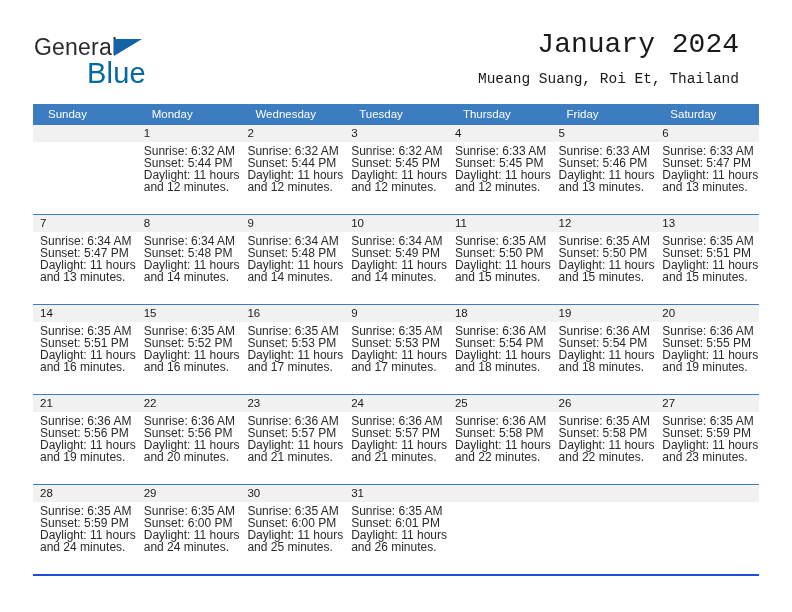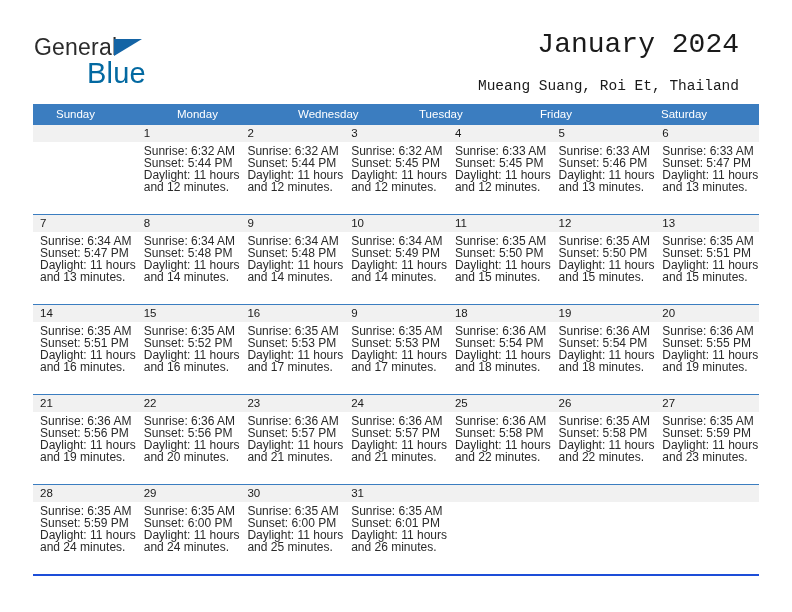--- a/index.html
+++ b/index.html
@@ -74,21 +74,21 @@
   .cal-title {
     font-size: 28px;
     color: #1a1a1a;
     line-height: 34px;
     white-space: nowrap;
   }
   .cal-subtitle {
     font-size: 14.5px;
     color: #1a1a1a;
     line-height: 20px;
-    margin-top: 14px;
+    margin-top: 7px;
     white-space: nowrap;
     padding-left: 21px;
   }
 
   
   .calendar {
     position: absolute;
     left: 33px;
     top: 104px;
     width: 726px;
@@ -96,21 +96,21 @@
   .dow-row {
     display: flex;
     background: #3b7dc0;
     height: 21px;
   }
   .dow {
     flex: 1 1 0;
     color: #ffffff;
     font-size: 11.5px;
     line-height: 21px;
-    padding-left: 23px;
+    padding-left: 15px;
     box-sizing: border-box;
     white-space: nowrap;
   }
 
   .week {
     display: flex;
     border-bottom: 1px solid #3b7dc0;
   }
   .week:last-child { border-bottom: 2px solid #1d4ed8; }
 
@@ -159,20 +159,21 @@
     </div>
 
   </div>
 
   <div class="calendar">
     <div class="dow-row">
         <div class="dow">Sunday</div>
         <div class="dow">Monday</div>
         <div class="dow">Wednesday</div>
         <div class="dow">Tuesday</div>
+        <div class="dow">Thursday</div>
         <div class="dow">Friday</div>
         <div class="dow">Saturday</div>
       </div>
     <div class="weeks">
         <div class="week">
           <div class="cell empty">
             <div class="cell-daynum"></div>
             <div class="cell-body"></div>
           </div>
           <div class="cell">

